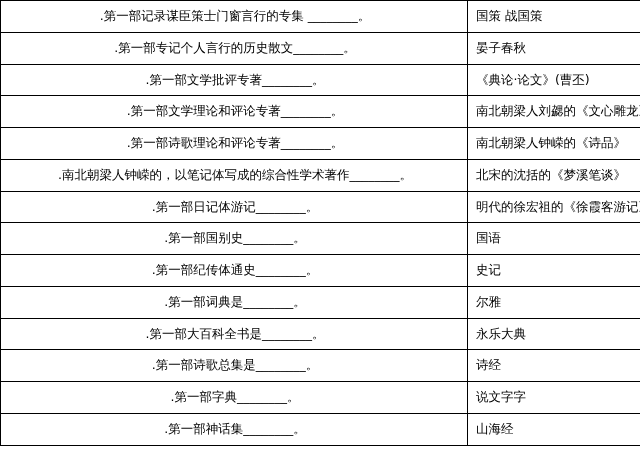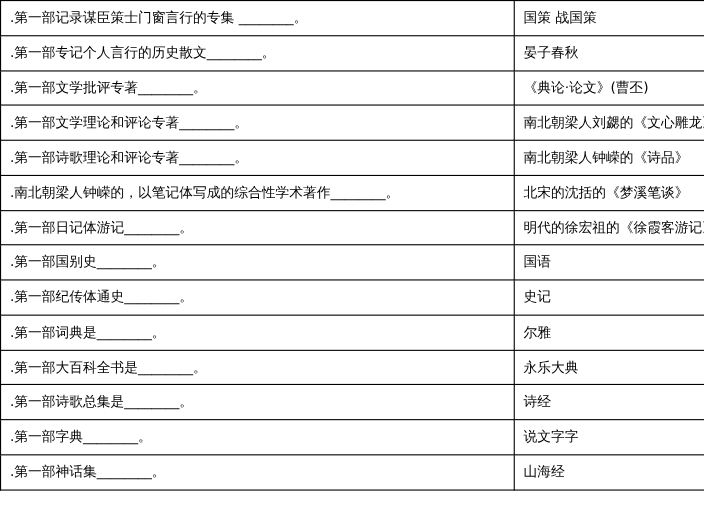--- a/index.html
+++ b/index.html
@@ -28,20 +28,21 @@
     line-height: 1.5;
   }
   table.qa-table td {
     border: 1px solid #000000;
     padding: 6px 6px 6px 8px;
     vertical-align: middle;
     word-break: break-all;
   }
   td.col-q {
     width: 452px;
+    text-align: center;
   }
   td.col-a {
     width: 188px;
   }
   .row-tall td {
     padding-top: 7px;
     padding-bottom: 7px;
     margin-left: 20px;
   }
 </style>

